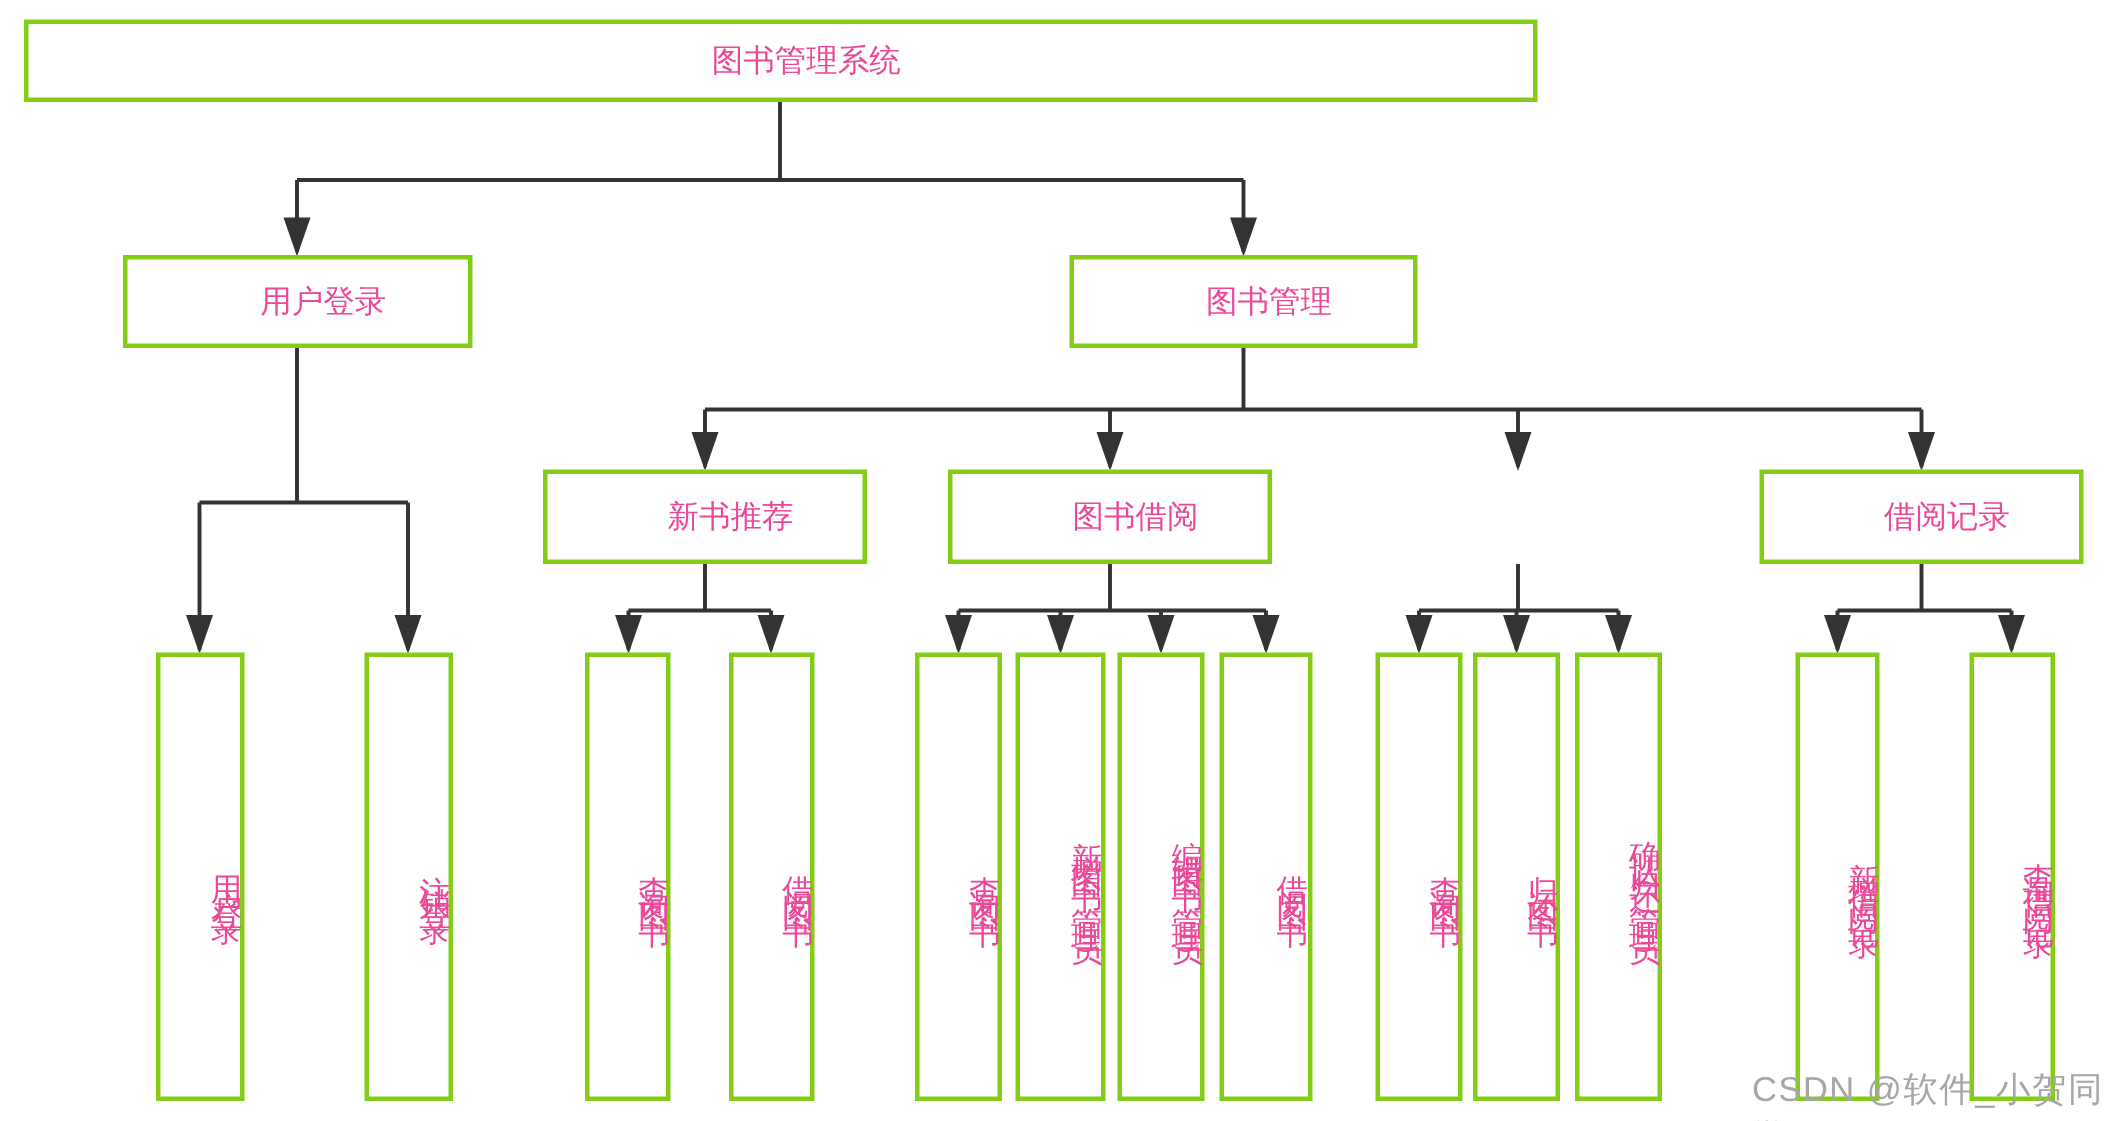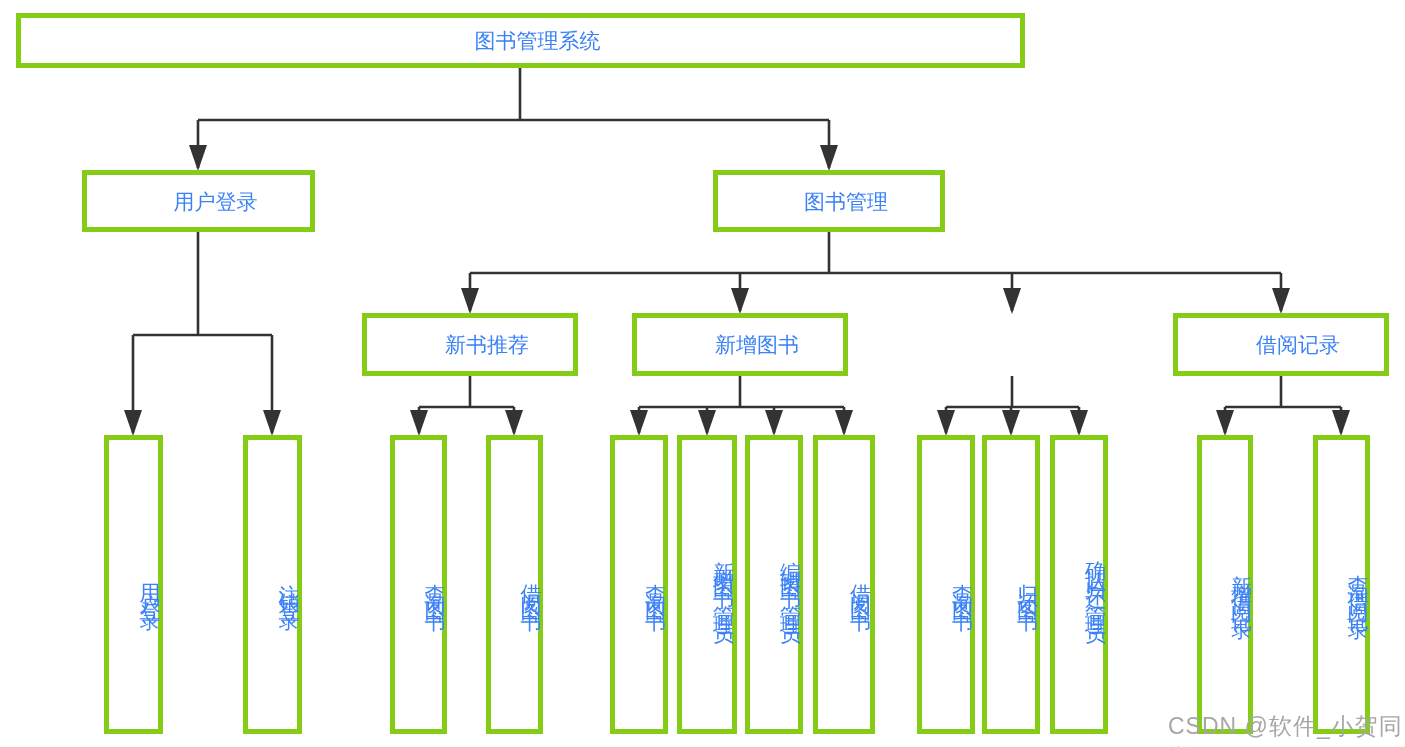--- a/index.html
+++ b/index.html
@@ -1,22 +1,22 @@
 <!DOCTYPE html>
 <html><head>
 <meta charset="utf-8">
 <style>
   html,body{margin:0;padding:0;background:#ffffff;}
   body{width:1405px;height:747px;position:relative;overflow:hidden;
        font-family:"Liberation Sans","DejaVu Sans",sans-serif;}
   .canvas{position:absolute;left:0;top:0;width:1405px;height:747px;}
   svg.wires{position:absolute;left:0;top:0;width:1405px;height:747px;}
   .node{position:absolute;box-sizing:border-box;background:#ffffff;
-        border:5px solid #84cc16;display:flex;align-items:center;justify-content:center;
-        color:#3b82f6;font-size:21px;line-height:1;white-space:nowrap;padding-left:34px;}
+        border:3px solid #84cc16;display:flex;align-items:center;justify-content:center;
+        color:#ec4899;font-size:21px;line-height:1;white-space:nowrap;padding-left:34px;}
   .node span{display:block;}
   .node.v span{writing-mode:vertical-rl;text-orientation:mixed;
                letter-spacing:9px;white-space:normal;}
   .watermark{position:absolute;left:1168px;top:711px;font-size:23px;
              color:#a6a6a6;letter-spacing:1px;}
 </style>
 </head>
 <body>
 
 <div class="canvas">
@@ -62,21 +62,21 @@
     <span>用户登录</span>
   </div>
   <div class="node" style="left:362px;top:313px;width:216px;height:63px">
     <span>新书推荐</span>
   </div>
 
   <div class="node" style="left:713px;top:170px;width:232px;height:62px">
     <span>图书管理</span>
   </div>
   <div class="node" style="left:632px;top:313px;width:216px;height:63px">
-    <span>新增图书</span>
+    <span>图书借阅</span>
   </div>
   <div class="node" style="left:1173px;top:313px;width:216px;height:63px">
     <span>借阅记录</span>
   </div>
 
   <div class="node v" style="left:104px;top:435px;width:59px;height:299px">
     <span>用户登录</span>
   </div>
   <div class="node v" style="left:243px;top:435px;width:59px;height:299px">
     <span>注销登录</span>

